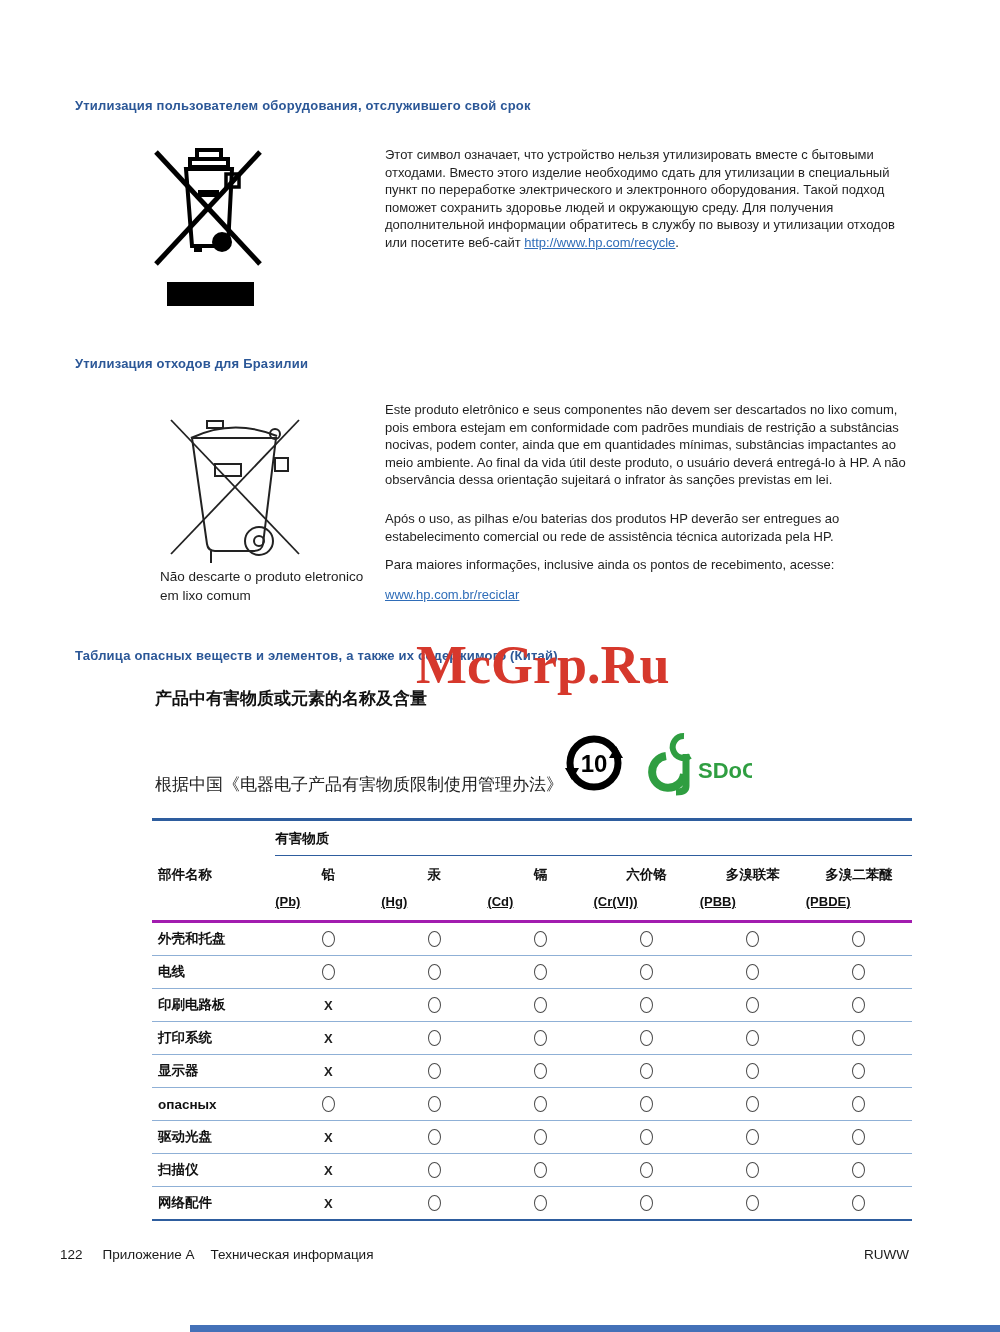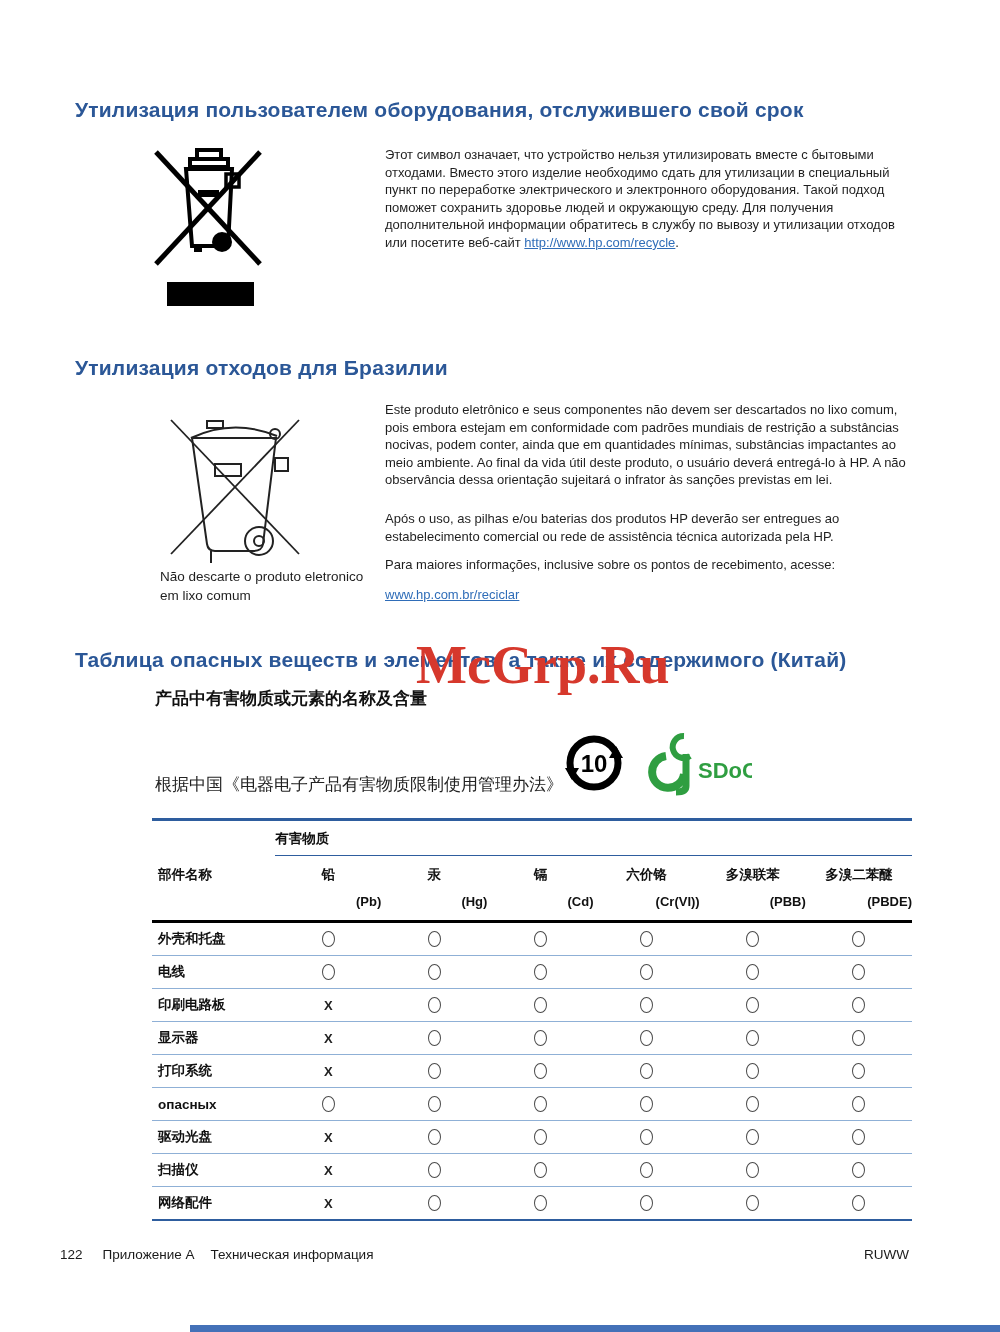--- a/index.html
+++ b/index.html
@@ -2,21 +2,21 @@
 <html><head>
 <meta charset="utf-8">
 <title>Document</title>
 <style>
   html,body{margin:0;padding:0;background:#ffffff;}
   .page{
     position:relative;width:1000px;height:1332px;background:#ffffff;
     font-family:"Liberation Sans", sans-serif;color:#1f1f1f;overflow:hidden;
   }
   .section-title{
-    position:absolute;left:75px;margin:0;font-size:21px;font-weight:bold;
+    position:absolute;left:75px;margin:0;font-size:13px;font-weight:bold;
     color:#2b5797;letter-spacing:.2px;white-space:nowrap;
   }
   .body-text{
     position:absolute;left:385px;width:535px;font-size:13px;line-height:17.6px;color:#1f1f1f;
   }
   .doc-link{color:#2f6db8;text-decoration:underline;cursor:pointer;}
   .icon-block{position:absolute;}
   .weee-bar{position:absolute;left:167px;top:282px;width:87px;height:24px;background:#000;}
   .bin-caption{
     position:absolute;left:160px;top:568px;width:220px;
@@ -37,21 +37,21 @@
   .haz-table{
     position:absolute;left:152px;top:818px;width:760px;
     border-collapse:collapse;table-layout:fixed;
     border-top:3px solid #2e5d9e;border-bottom:2px solid #2e5d9e;
   }
   .haz-table th,.haz-table td{font-family:"Liberation Sans", sans-serif;}
   .haz-table tr.group th{font-size:13.5px;font-weight:bold;padding:9px 0 7px;text-align:left;color:#111;}
   .haz-table th.group-span{border-bottom:1.5px solid #2e5d9e;}
   .haz-table tr.cnrow th{font-size:13.5px;font-weight:bold;padding:10px 0 2px;text-align:center;color:#111;}
   .haz-table tr.cnrow th.name-h{text-align:left;padding-left:6px;}
-  .haz-table tr.symrow th{font-size:13px;font-weight:bold;padding:8px 0 11px;text-align:right;border-bottom:3px solid #000000;color:#111;}
+  .haz-table tr.symrow th{font-size:13px;font-weight:bold;padding:8px 0 11px;text-align:left;border-bottom:3px solid #a21caf;color:#111;text-decoration:underline;}
   .haz-table tbody td{height:30px;text-align:center;border-top:1px solid #8fb0d6;font-size:13.5px;}
   .haz-table tbody tr:first-child td{border-top:none;}
   .haz-table td.rowlabel{text-align:left;padding-left:6px;font-weight:600;font-size:13.5px;color:#111;}
   .sym-circle{display:inline-block;width:11px;height:14px;border:1px solid #4a4a4a;border-radius:50%;vertical-align:middle;background:transparent;}
   .mark-x{font-weight:600;font-size:13px;color:#222;}
   .footer-left{position:absolute;left:60px;top:1247px;font-size:13.5px;color:#1a1a1a;}
   .footer-left .fnum{margin-right:20px;}
   .footer-left .fapp{margin-right:16px;}
   .footer-right{position:absolute;left:864px;top:1247px;font-size:13.5px;color:#1a1a1a;}
   .bottom-bar{position:absolute;left:190px;right:0;bottom:0;height:7px;background:#4471b8;}
@@ -100,21 +100,21 @@
         <line x1="48" y1="149" x2="48" y2="161"></line>
         <line x1="8" y1="18" x2="136" y2="152" stroke-width="1.8"></line>
         <line x1="136" y1="18" x2="8" y2="152" stroke-width="1.8"></line>
       </g>
     </svg>
   </span>
   <div class="bin-caption">Não descarte o produto eletronico em lixo comum</div>
 
   <div class="body-text" style="top:401px;">Este produto eletrônico e seus componentes não devem ser descartados no lixo comum, pois embora estejam em conformidade com padrões mundiais de restrição a substâncias nocivas, podem conter, ainda que em quantidades mínimas, substâncias impactantes ao meio ambiente. Ao final da vida útil deste produto, o usuário deverá entregá-lo à HP. A não observância dessa orientação sujeitará o infrator às sanções previstas em lei.</div>
   <div class="body-text" style="top:510px;">Após o uso, as pilhas e/ou baterias dos produtos HP deverão ser entregues ao estabelecimento comercial ou rede de assistência técnica autorizada pela HP.</div>
-  <div class="body-text" style="top:556px;">Para maiores informações, inclusive sobre os pontos de recebimento, acesse:</div>
+  <div class="body-text" style="top:556px;">Para maiores informações, inclusive ainda os pontos de recebimento, acesse:</div>
   <div class="body-text" style="top:586px;">
     <a class="doc-link">www.hp.com.br/reciclar</a>
   </div>
 
   <h2 class="section-title" style="top:648px;">Таблица опасных веществ и элементов, а также их содержимого (Китай)</h2>
   <div class="watermark">McGrp.Ru</div>
 
   <div class="cn-line-bold">产品中有害物质或元素的名称及含量</div>
   <div class="cn-line-reg">根据中国《电器电子产品有害物质限制使用管理办法》</div>
 
@@ -194,30 +194,30 @@
         <tr>
           <td class="rowlabel">印刷电路板</td>
           <td><span class="mark-x">X</span></td>
           <td><span class="sym-circle"></span></td>
           <td><span class="sym-circle"></span></td>
           <td><span class="sym-circle"></span></td>
           <td><span class="sym-circle"></span></td>
           <td><span class="sym-circle"></span></td>
         </tr>
         <tr>
+          <td class="rowlabel">打印系统</td>
+          <td><span class="mark-x">X</span></td>
+          <td><span class="sym-circle"></span></td>
+          <td><span class="sym-circle"></span></td>
+          <td><span class="sym-circle"></span></td>
+          <td><span class="sym-circle"></span></td>
+          <td><span class="sym-circle"></span></td>
+        </tr>
+        <tr>
           <td class="rowlabel">显示器</td>
-          <td><span class="mark-x">X</span></td>
-          <td><span class="sym-circle"></span></td>
-          <td><span class="sym-circle"></span></td>
-          <td><span class="sym-circle"></span></td>
-          <td><span class="sym-circle"></span></td>
-          <td><span class="sym-circle"></span></td>
-        </tr>
-        <tr>
-          <td class="rowlabel">打印系统</td>
           <td><span class="mark-x">X</span></td>
           <td><span class="sym-circle"></span></td>
           <td><span class="sym-circle"></span></td>
           <td><span class="sym-circle"></span></td>
           <td><span class="sym-circle"></span></td>
           <td><span class="sym-circle"></span></td>
         </tr>
         <tr>
           <td class="rowlabel">опасных</td>
           <td><span class="sym-circle"></span></td>

